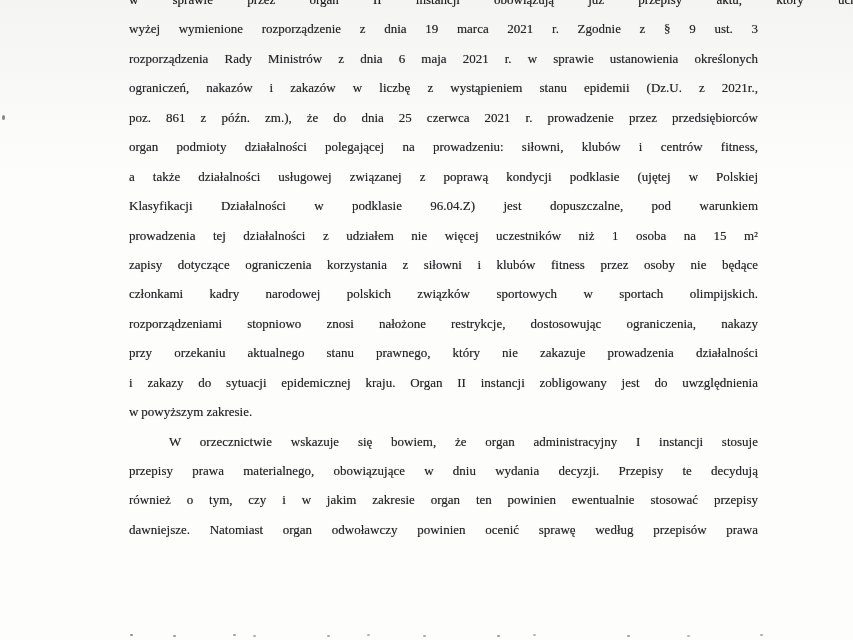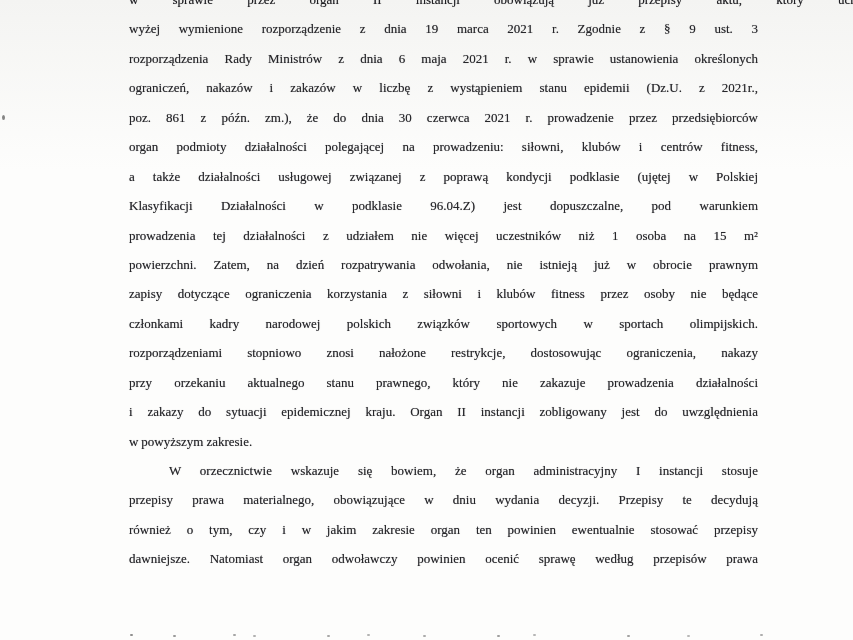--- a/index.html
+++ b/index.html
@@ -50,26 +50,25 @@
 </head>
 <body>
 
 <div class="page">
   <div class="textblock">
 
     <div class="ln ln-wide">w sprawie przez organ II instancji obowiązują już przepisy aktu, który uchylił</div>
     <div class="ln">wyżej wymienione rozporządzenie z dnia 19 marca 2021 r. Zgodnie z § 9 ust. 3</div>
     <div class="ln">rozporządzenia Rady Ministrów z dnia 6 maja 2021 r. w sprawie ustanowienia określonych</div>
     <div class="ln">ograniczeń, nakazów i zakazów w liczbę z wystąpieniem stanu epidemii (Dz.U. z 2021r.,</div>
-    <div class="ln">poz. 861 z późn. zm.), że do dnia 30 czerwca 2021 r. prowadzenie przez przedsiębiorców</div>
+    <div class="ln">poz. 861 z późn. zm.), że do dnia 25 czerwca 2021 r. prowadzenie przez przedsiębiorców</div>
     <div class="ln">organ podmioty działalności polegającej na prowadzeniu: siłowni, klubów i centrów fitness,</div>
     <div class="ln">a także działalności usługowej związanej z poprawą kondycji podklasie (ujętej w Polskiej</div>
     <div class="ln">Klasyfikacji Działalności w podklasie 96.04.Z) jest dopuszczalne, pod warunkiem</div>
     <div class="ln">prowadzenia tej działalności z udziałem nie więcej uczestników niż 1 osoba na 15 m²</div>
-    <div class="ln">powierzchni. Zatem, na dzień rozpatrywania odwołania, nie istnieją już w obrocie prawnym</div>
     <div class="ln">zapisy dotyczące ograniczenia korzystania z siłowni i klubów fitness przez osoby nie będące</div>
     <div class="ln">członkami kadry narodowej polskich związków sportowych w sportach olimpijskich.</div>
     <div class="ln">rozporządzeniami stopniowo znosi nałożone restrykcje, dostosowując ograniczenia, nakazy</div>
     <div class="ln">przy orzekaniu aktualnego stanu prawnego, który nie zakazuje prowadzenia działalności</div>
     <div class="ln">i zakazy do sytuacji epidemicznej kraju. Organ II instancji zobligowany jest do uwzględnienia</div>
     <div class="ln ln-end">w powyższym zakresie.</div>
 
     <div class="ln ln-indent">W orzecznictwie wskazuje się bowiem, że organ administracyjny I instancji stosuje</div>
     <div class="ln">przepisy prawa materialnego, obowiązujące w dniu wydania decyzji. Przepisy te decydują</div>
     <div class="ln">również o tym, czy i w jakim zakresie organ ten powinien ewentualnie stosować przepisy</div>

